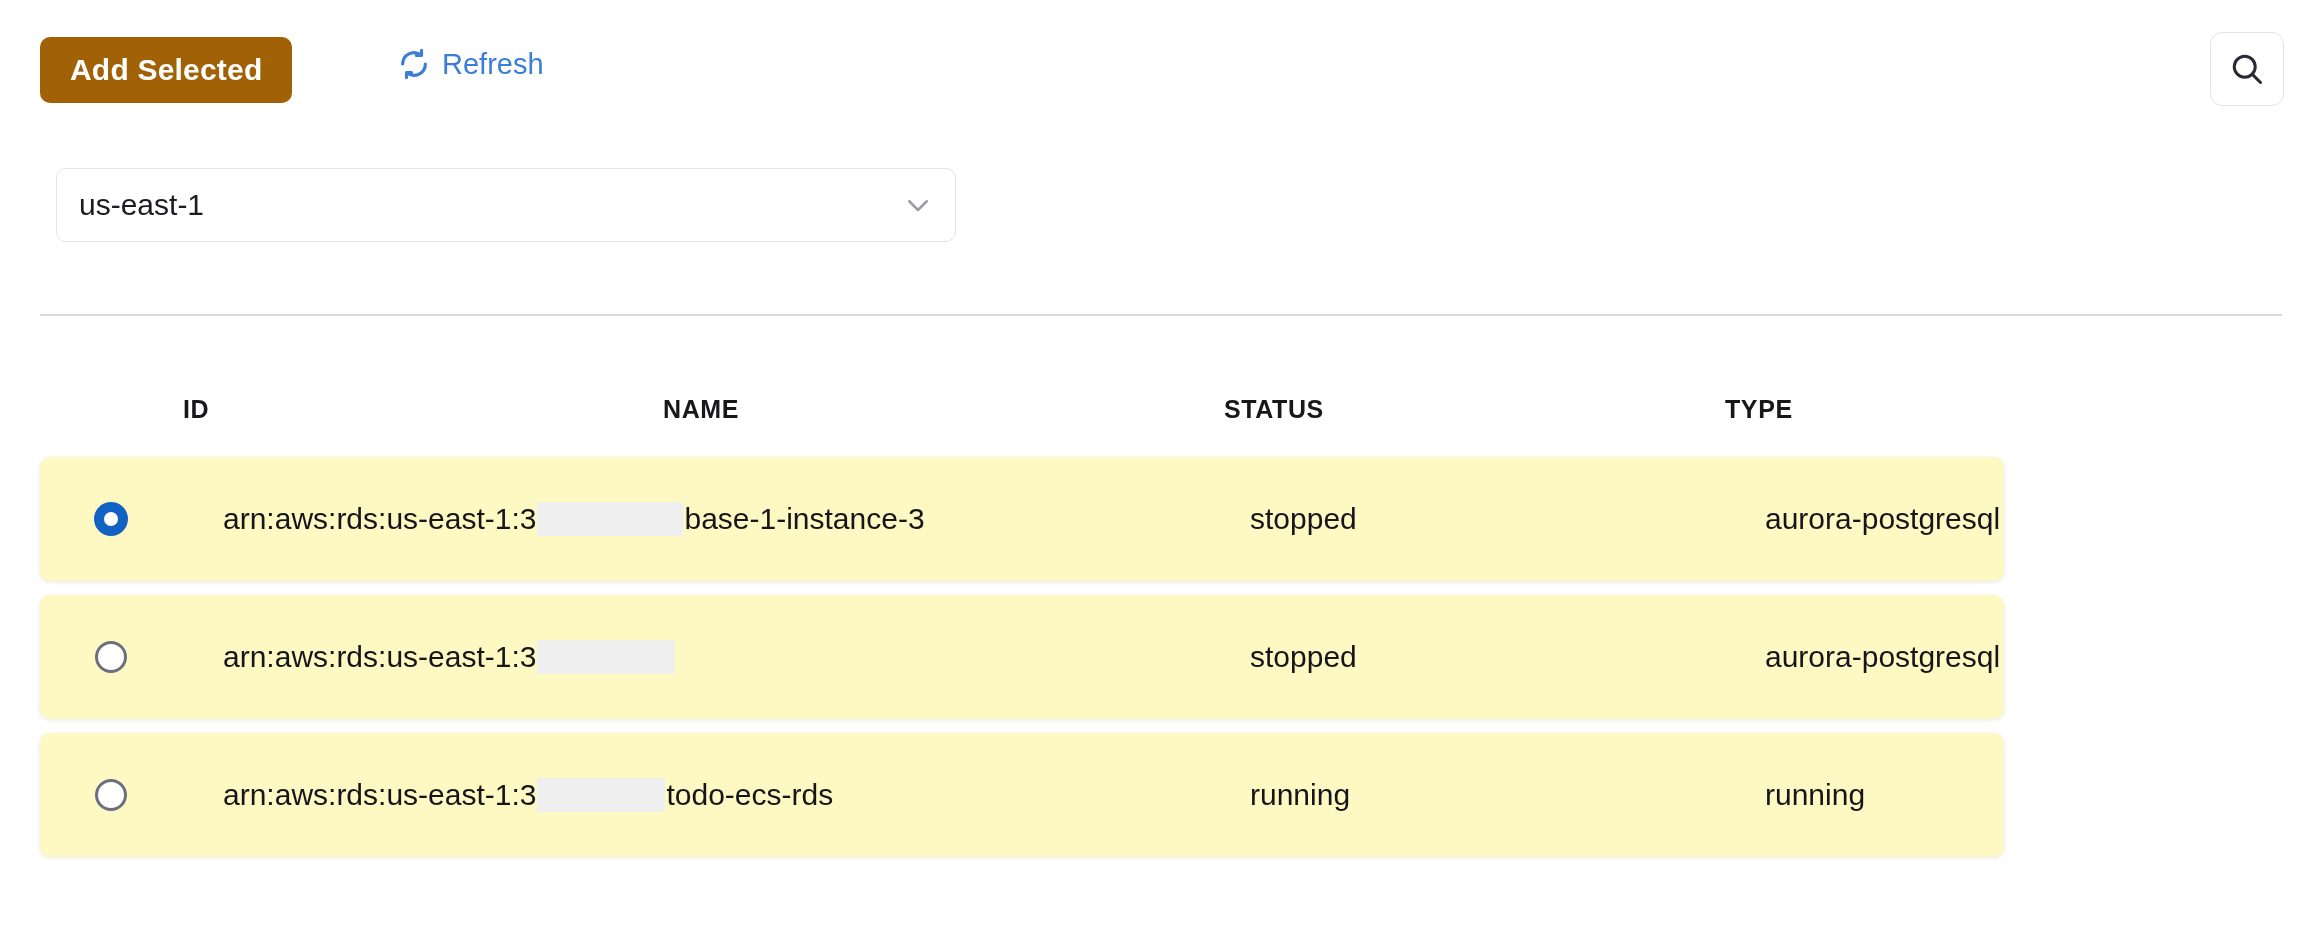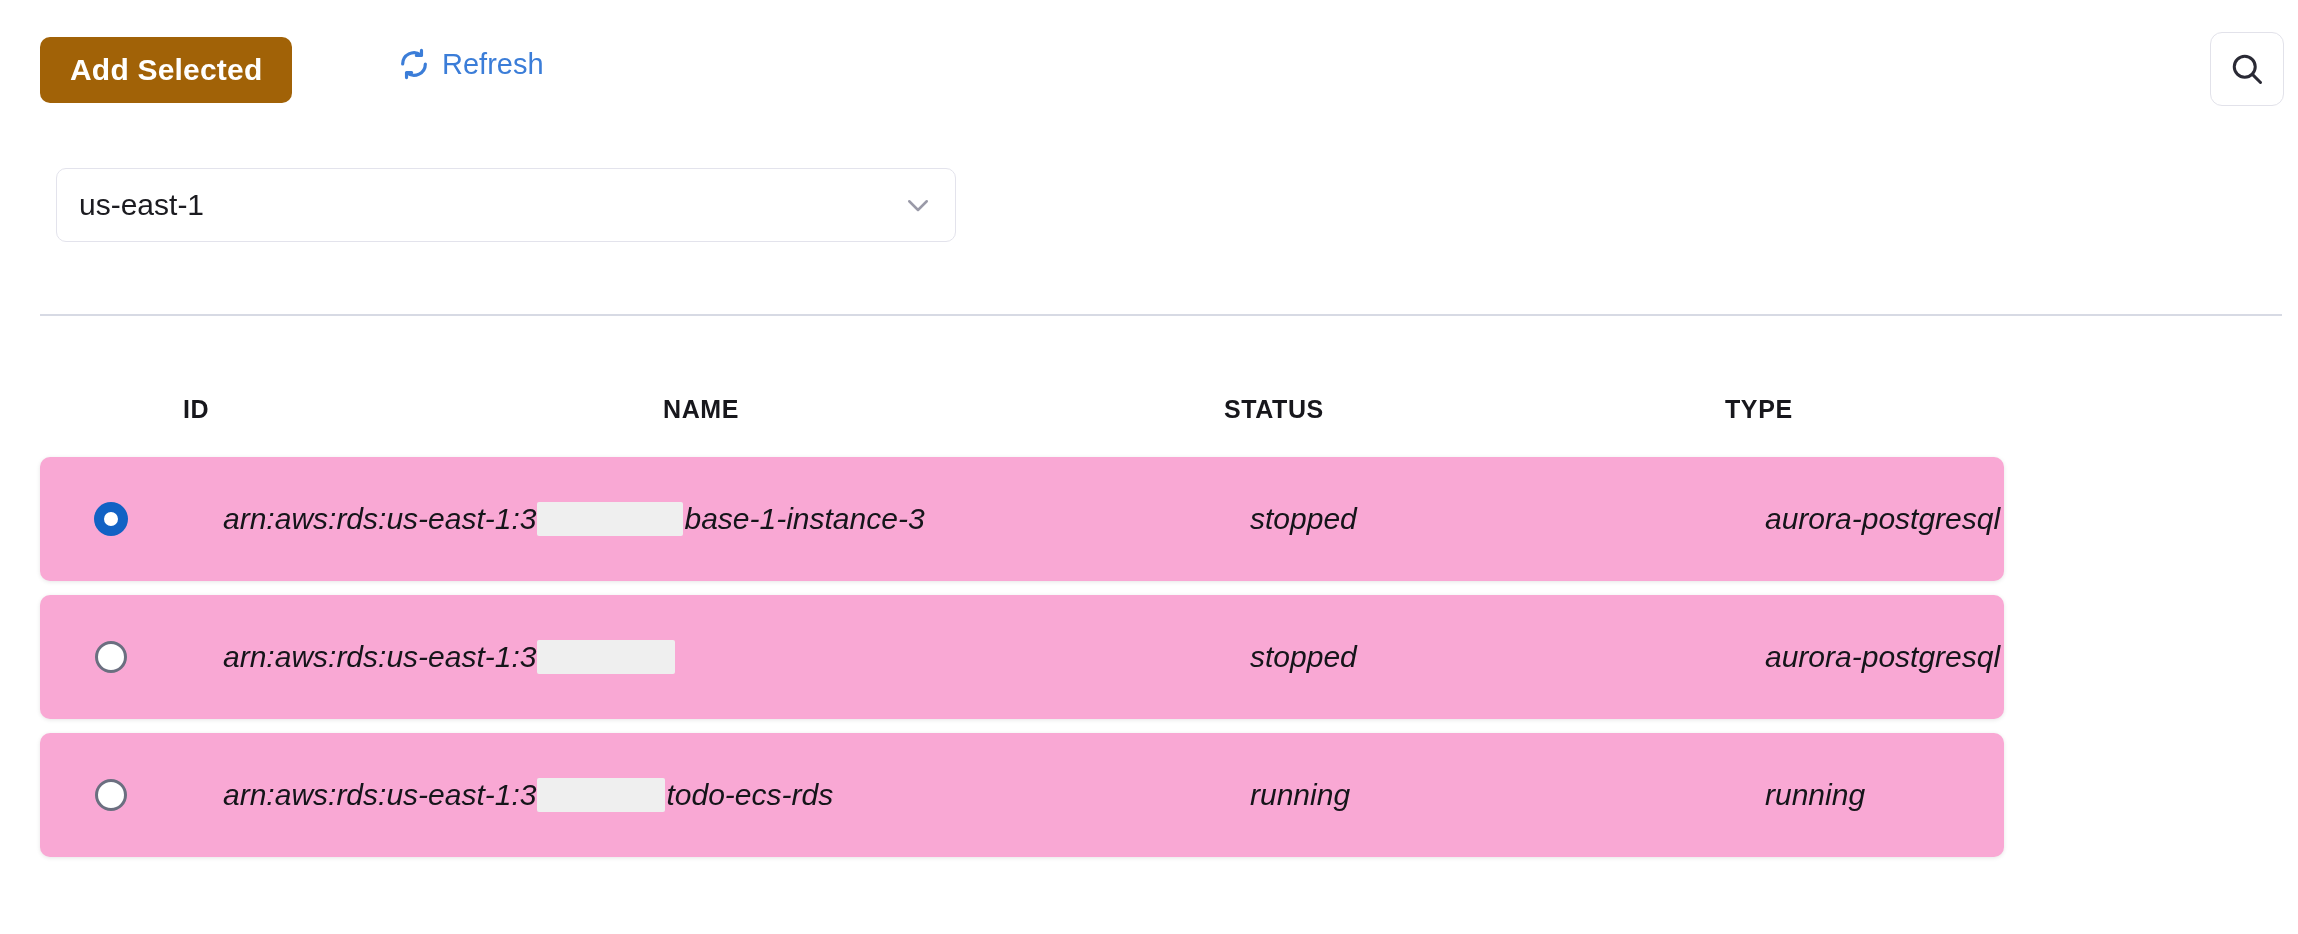--- a/index.html
+++ b/index.html
@@ -112,27 +112,26 @@
   }
   .th.c-id     { left: 183px; }
   .th.c-name   { left: 663px; }
   .th.c-status { left: 1224px; }
   .th.c-type   { left: 1725px; }
 
   .row {
     position: relative;
     margin: 0 40px 14px 40px;
     height: 124px;
-    background: #f9a8d4;
+    background: #fef9c3;
     border-radius: 10px;
     box-shadow: 0 1px 4px rgba(0,0,0,0.10);
     display: flex;
     align-items: center;
     cursor: pointer;
-    font-style: italic;
   }
   .radio {
     position: absolute;
     left: 55px;
     width: 32px; height: 32px;
     border-radius: 50%;
     border: 3px solid #6b6f80;
     background: #fff;
     cursor: pointer;
   }

